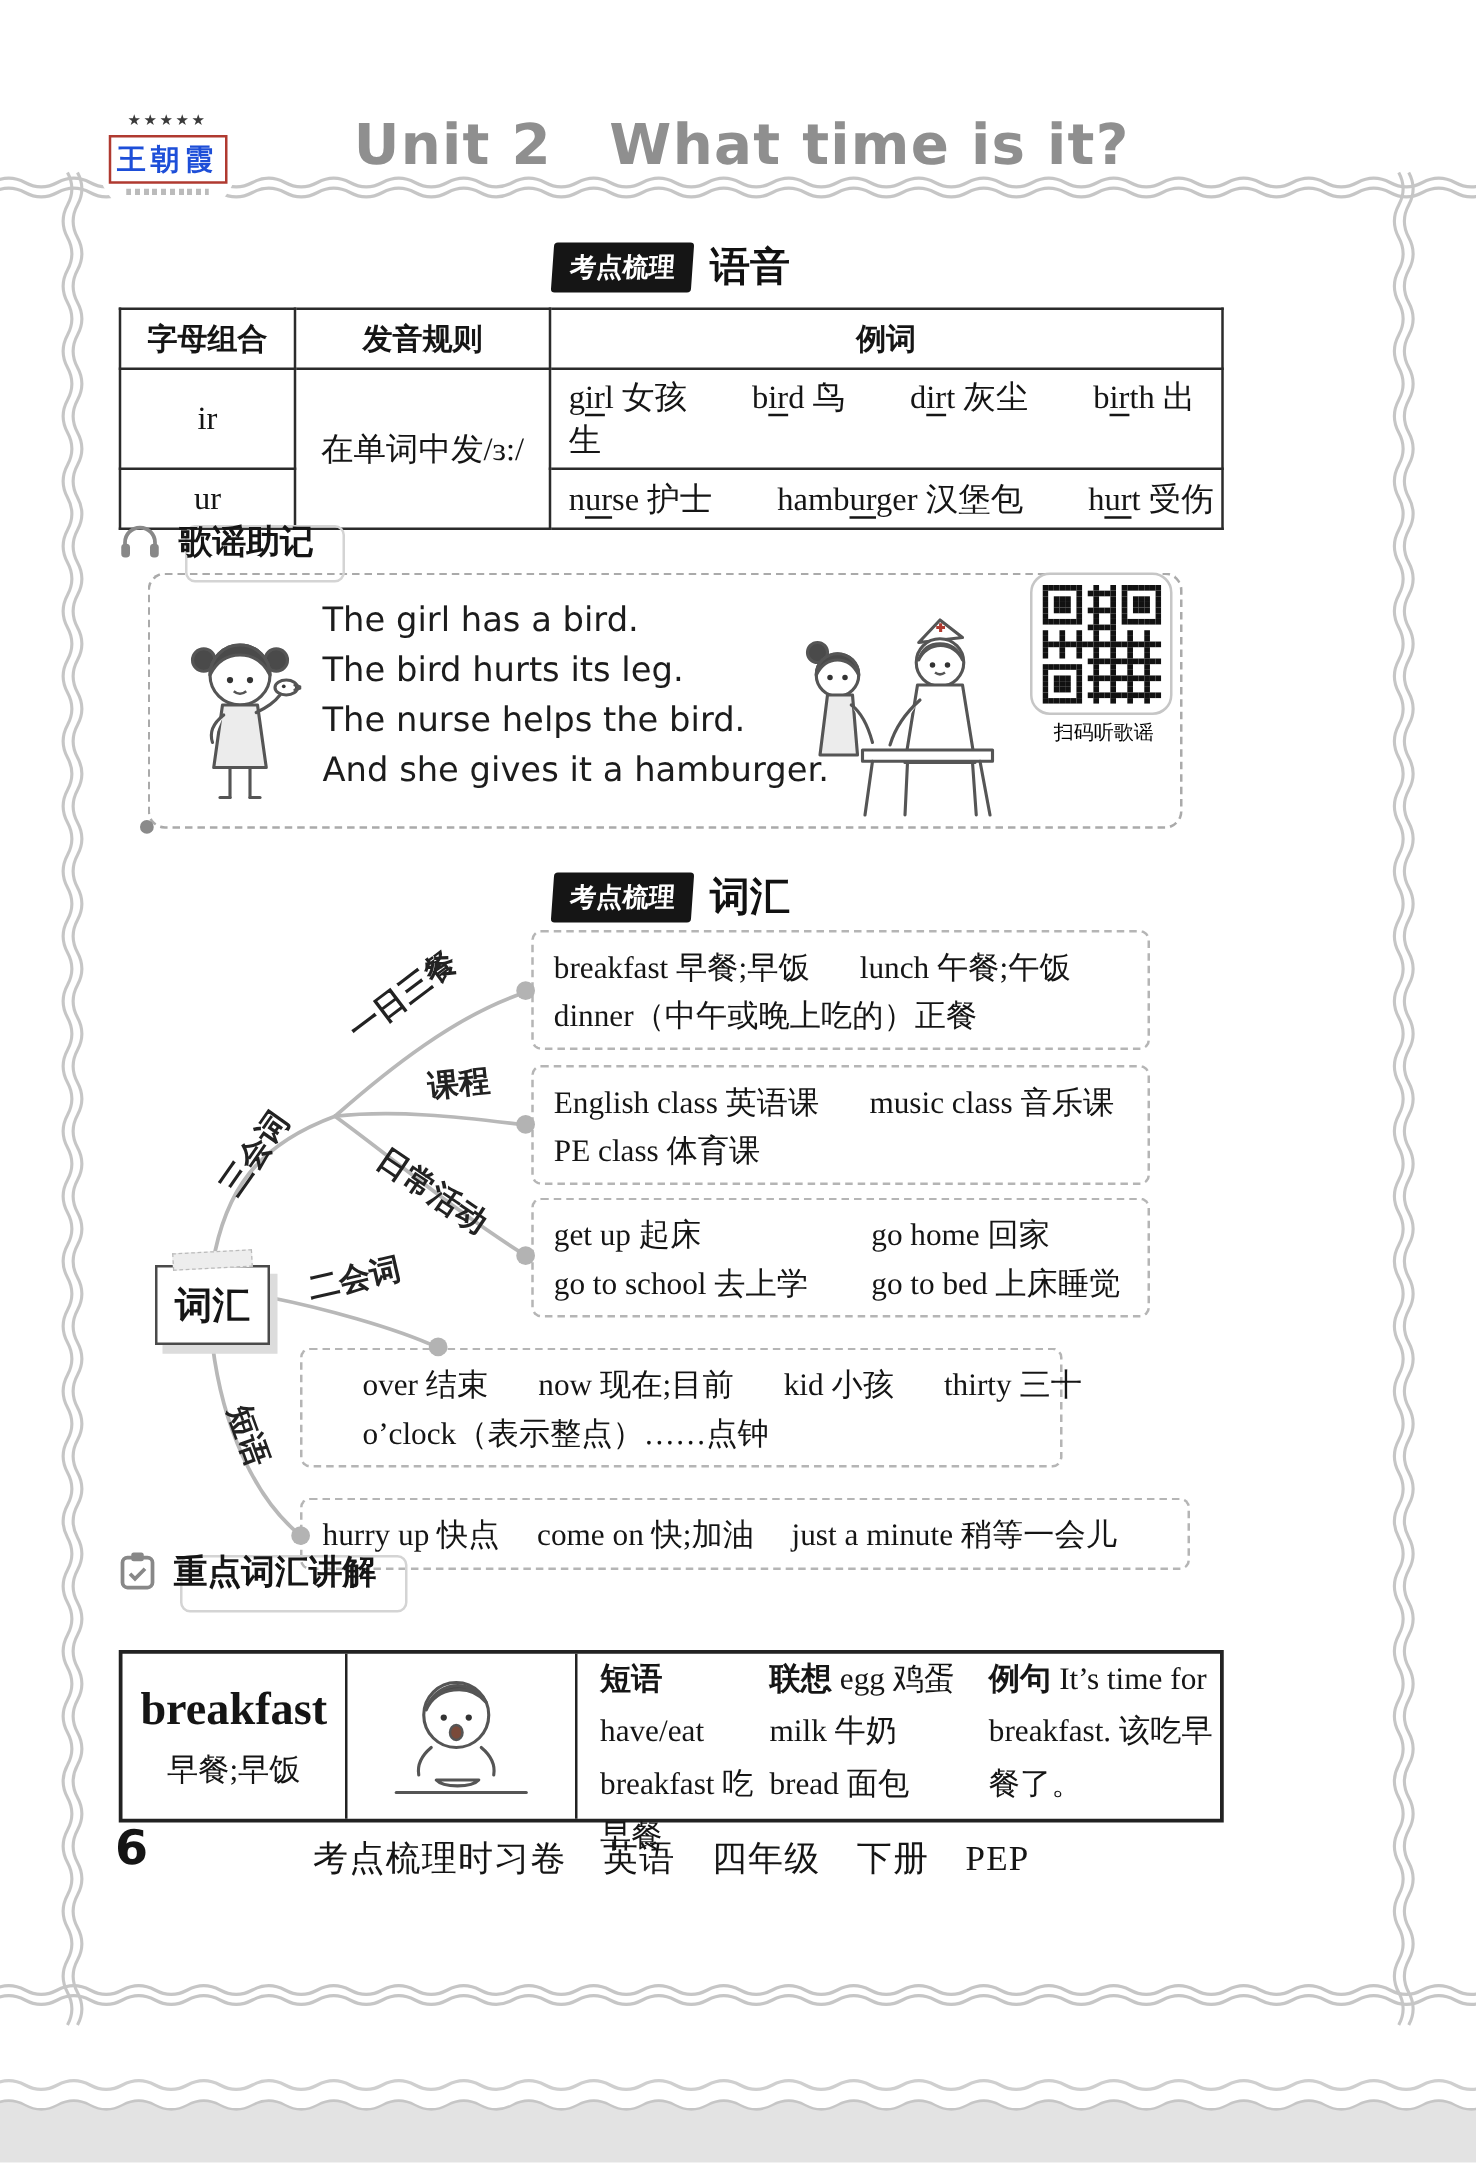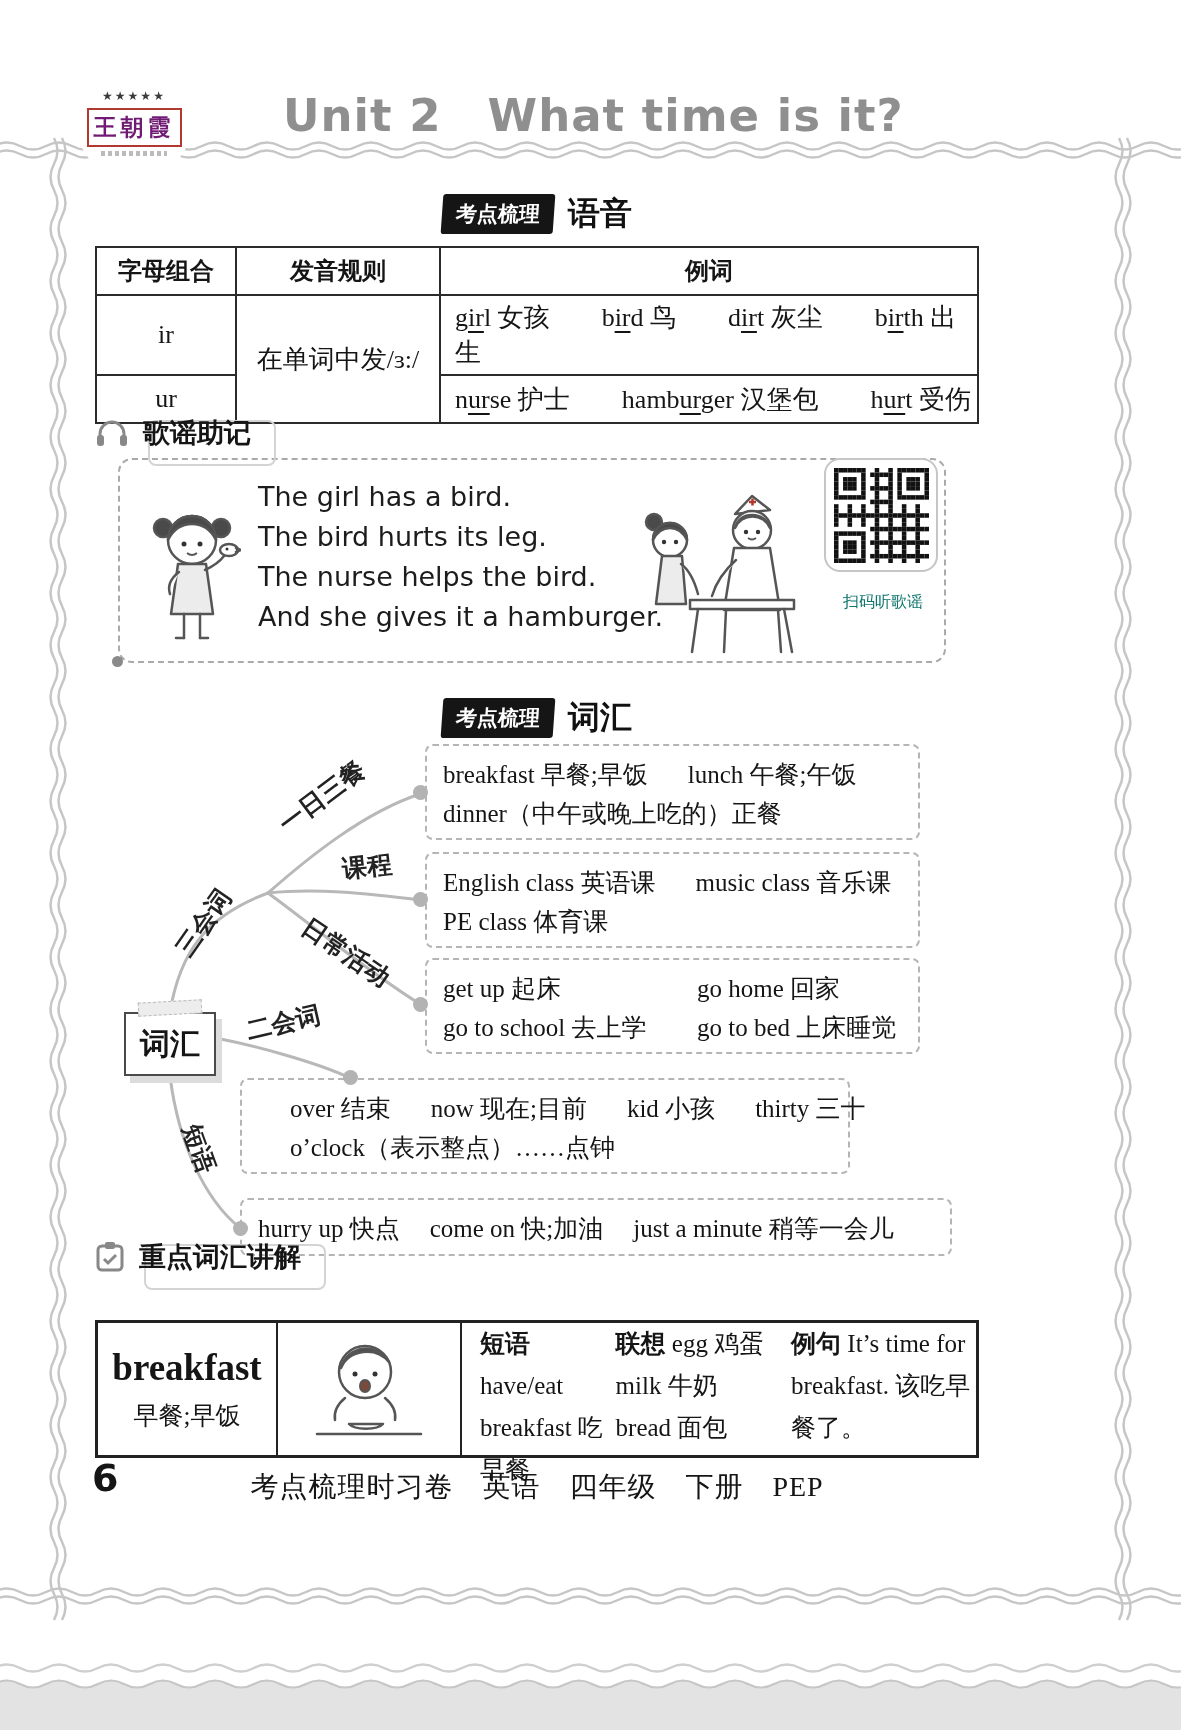--- a/index.html
+++ b/index.html
@@ -5,21 +5,21 @@
   *{margin:0;padding:0;box-sizing:border-box;}
   html,body{background:#f2f2f2;}
   .page{position:relative;width:1181px;height:1730px;margin:0 auto;background:#fff;overflow:hidden;
         font-family:"Liberation Serif","DejaVu Serif",serif;color:#151515;}
   .deco{position:absolute;left:0;top:0;z-index:0;}
 
   
   .logo{position:absolute;left:76px;top:64px;width:116px;height:116px;background:#fff;border-radius:50%;
         z-index:2;display:flex;flex-direction:column;align-items:center;justify-content:center;gap:4px;}
   .logo-stars{font-size:12px;letter-spacing:2px;color:#3a3a3a;}
-  .logo-brand{font-family:"DejaVu Sans","Liberation Sans",sans-serif;font-weight:700;font-size:23px;color:#701a75;
+  .logo-brand{font-family:"DejaVu Sans","Liberation Sans",sans-serif;font-weight:700;font-size:23px;color:#1d4ed8;
         border:2px solid #b03a30;padding:2px 5px;letter-spacing:4px;white-space:nowrap;}
   .logo-sub{width:66px;height:5px;background:repeating-linear-gradient(90deg,#bbb 0 4px,transparent 4px 7px);}
 
   
   .page-title{position:absolute;left:283px;top:86px;font-family:"DejaVu Sans","Liberation Sans",sans-serif;
         font-weight:700;font-size:45px;color:#8f8f8f;letter-spacing:1px;z-index:1;white-space:nowrap;}
 
   
   .badge-row{position:absolute;left:95px;width:884px;display:flex;justify-content:center;align-items:center;gap:14px;z-index:1;}
   .row-phonics{top:192px;} .row-vocab{top:696px;}
@@ -45,21 +45,21 @@
 
   
   .rhyme-box{position:absolute;left:118px;top:458px;width:828px;height:205px;border:2px dashed #aaa;border-radius:14px;z-index:0;}
   .rhyme-dot{position:absolute;left:112px;top:656px;width:11px;height:11px;border-radius:50%;background:#8a8a8a;z-index:1;}
   .poem{position:absolute;left:258px;top:477px;font-family:"DejaVu Sans",sans-serif;font-size:27px;line-height:40px;color:#1c1c1c;z-index:1;}
   .girl-svg{position:absolute;left:146px;top:498px;z-index:1;}
   .nurse-svg{position:absolute;left:632px;top:488px;z-index:1;}
   .qr-wrap{position:absolute;left:824px;top:458px;width:118px;z-index:2;text-align:center;}
   .qr-frame{width:114px;height:114px;border:2px solid #c6c6c6;border-radius:16px;background:#fff;
         display:flex;align-items:center;justify-content:center;}
-  .qr-caption{margin-top:20px;font-family:"DejaVu Sans",sans-serif;font-size:16px;color:#0f766e;}
+  .qr-caption{margin-top:4px;font-family:"DejaVu Sans",sans-serif;font-size:16px;color:#000000;}
 
   
   .vbox{position:absolute;border:2px dashed #b5b5b5;border-radius:8px;background:#fff;padding:9px 16px;z-index:1;}
   .vrow{display:flex;column-gap:40px;white-space:nowrap;font-size:25px;line-height:39px;}
   .box-meals{left:425px;top:744px;width:495px;height:96px;}
   .box-courses{left:425px;top:852px;width:495px;height:96px;}
   .box-daily{left:425px;top:958px;width:495px;height:96px;}
   .box-daily .vrow{column-gap:24px;}
   .box-daily .vrow>span:first-child{width:230px;}
   .box-erhui{left:240px;top:1078px;width:610px;height:96px;}

